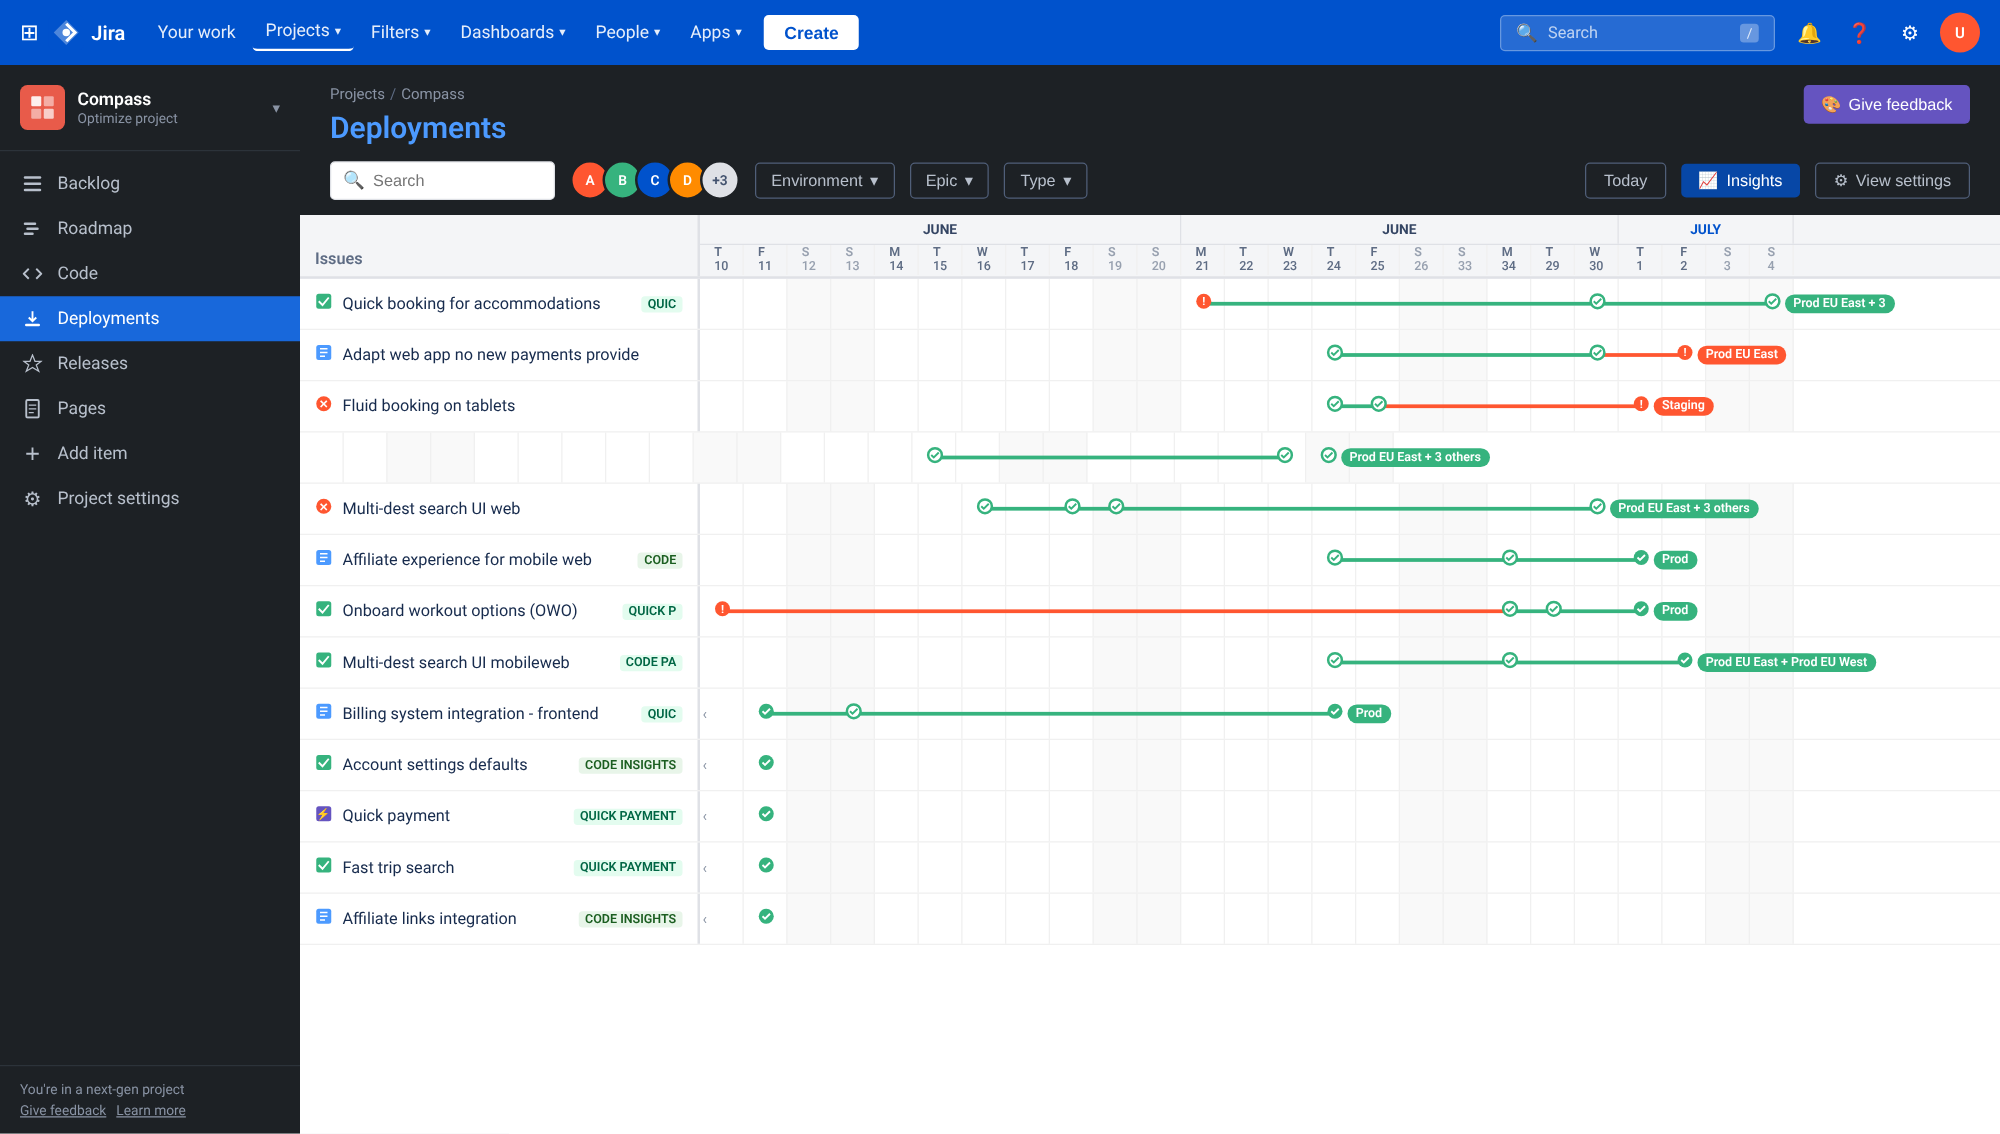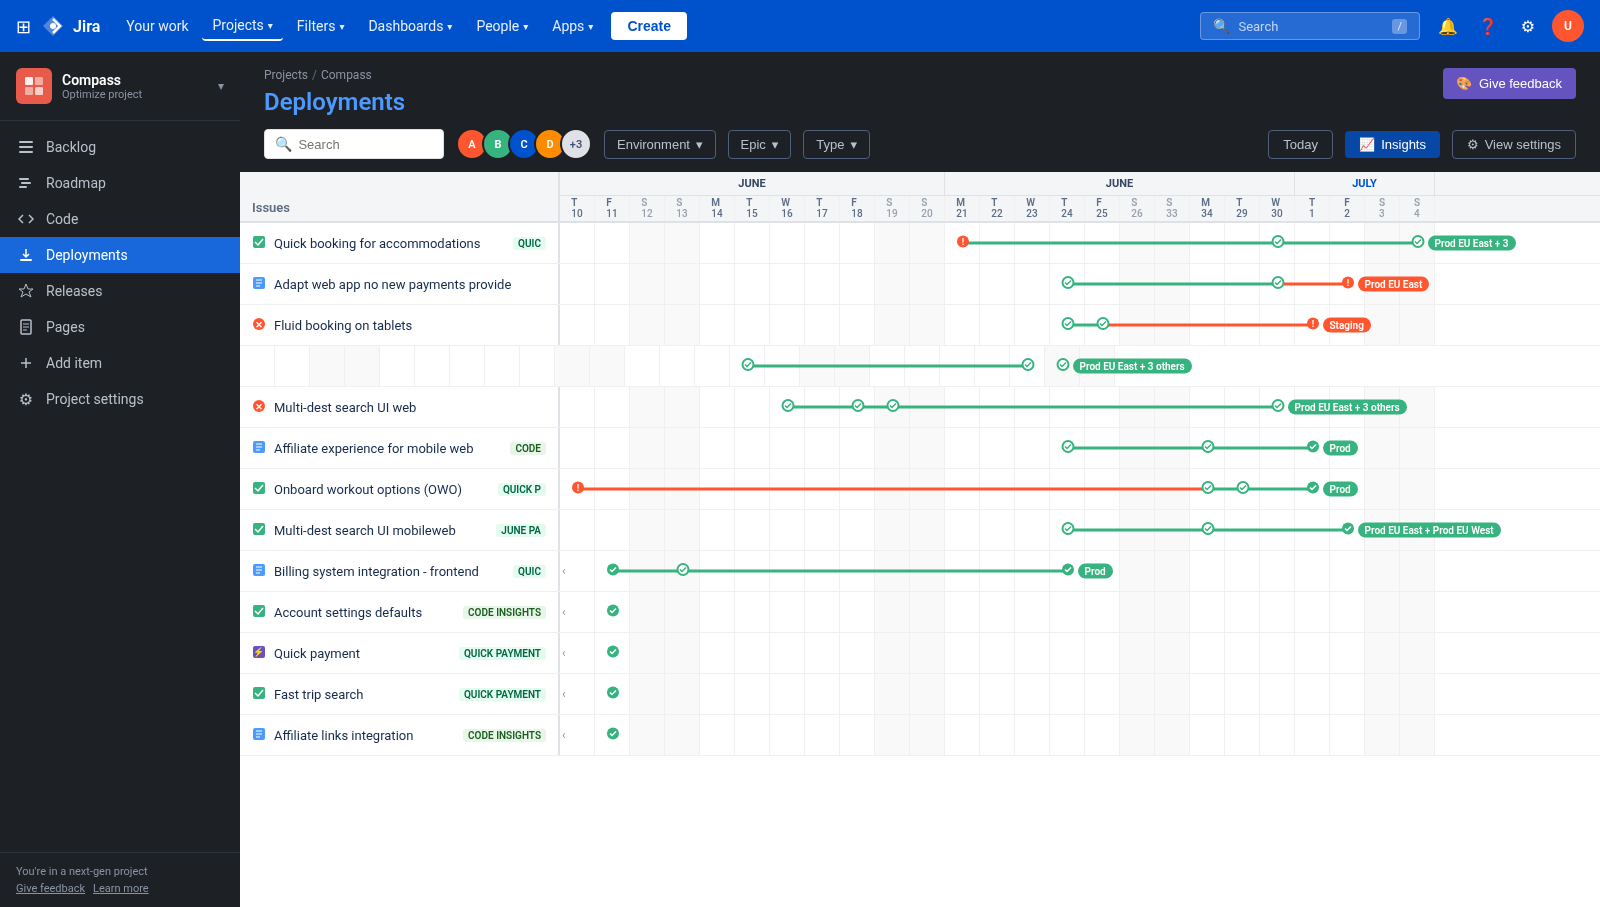--- a/index.html
+++ b/index.html
@@ -1070,21 +1070,21 @@
               <div style="position:absolute;left:762.5px;top:50%;transform:translateY(-50%);background:#36b37e;color:white;font-size:10px;padding:2px 7px;border-radius:10px;white-space:nowrap;font-weight:600;z-index:4;">Prod</div>
             </div>
           </div>
           <div class="gantt-data-row">
             <div class="col-issue">
     <span><svg width="14" height="14" viewBox="0 0 14 14">
                   <rect x="1" y="1" width="12" height="12" rx="2" fill="#36b37e"></rect>
                   <path d="M3 7L6 10L11 4" stroke="white" stroke-width="1.5" fill="none"></path>
                 </svg></span>
     <span class="issue-label">Multi-dest search UI mobileweb</span>
-    <span class="issue-tag quick">JUNE PA</span>
+    <span class="issue-tag quick">CODE PA</span>
   </div>
             <div class="deploy-chart-cell" style="position:relative;flex:1;min-height:40px;">
               <div style="display:flex;height:100%;position:absolute;top:0;left:0;right:0;bottom:0;">
                 <div style="flex:0 0 35px;width:35px;background:transparent;border-right:1px solid #f0f0f0;height:100%;"></div>
                 <div style="flex:0 0 35px;width:35px;background:transparent;border-right:1px solid #f0f0f0;height:100%;"></div>
                 <div style="flex:0 0 35px;width:35px;background:rgba(0,0,0,0.025);border-right:1px solid #f0f0f0;height:100%;"></div>
                 <div style="flex:0 0 35px;width:35px;background:rgba(0,0,0,0.025);border-right:1px solid #f0f0f0;height:100%;"></div>
                 <div style="flex:0 0 35px;width:35px;background:transparent;border-right:1px solid #f0f0f0;height:100%;"></div>
                 <div style="flex:0 0 35px;width:35px;background:transparent;border-right:1px solid #f0f0f0;height:100%;"></div>
                 <div style="flex:0 0 35px;width:35px;background:transparent;border-right:1px solid #f0f0f0;height:100%;"></div>

